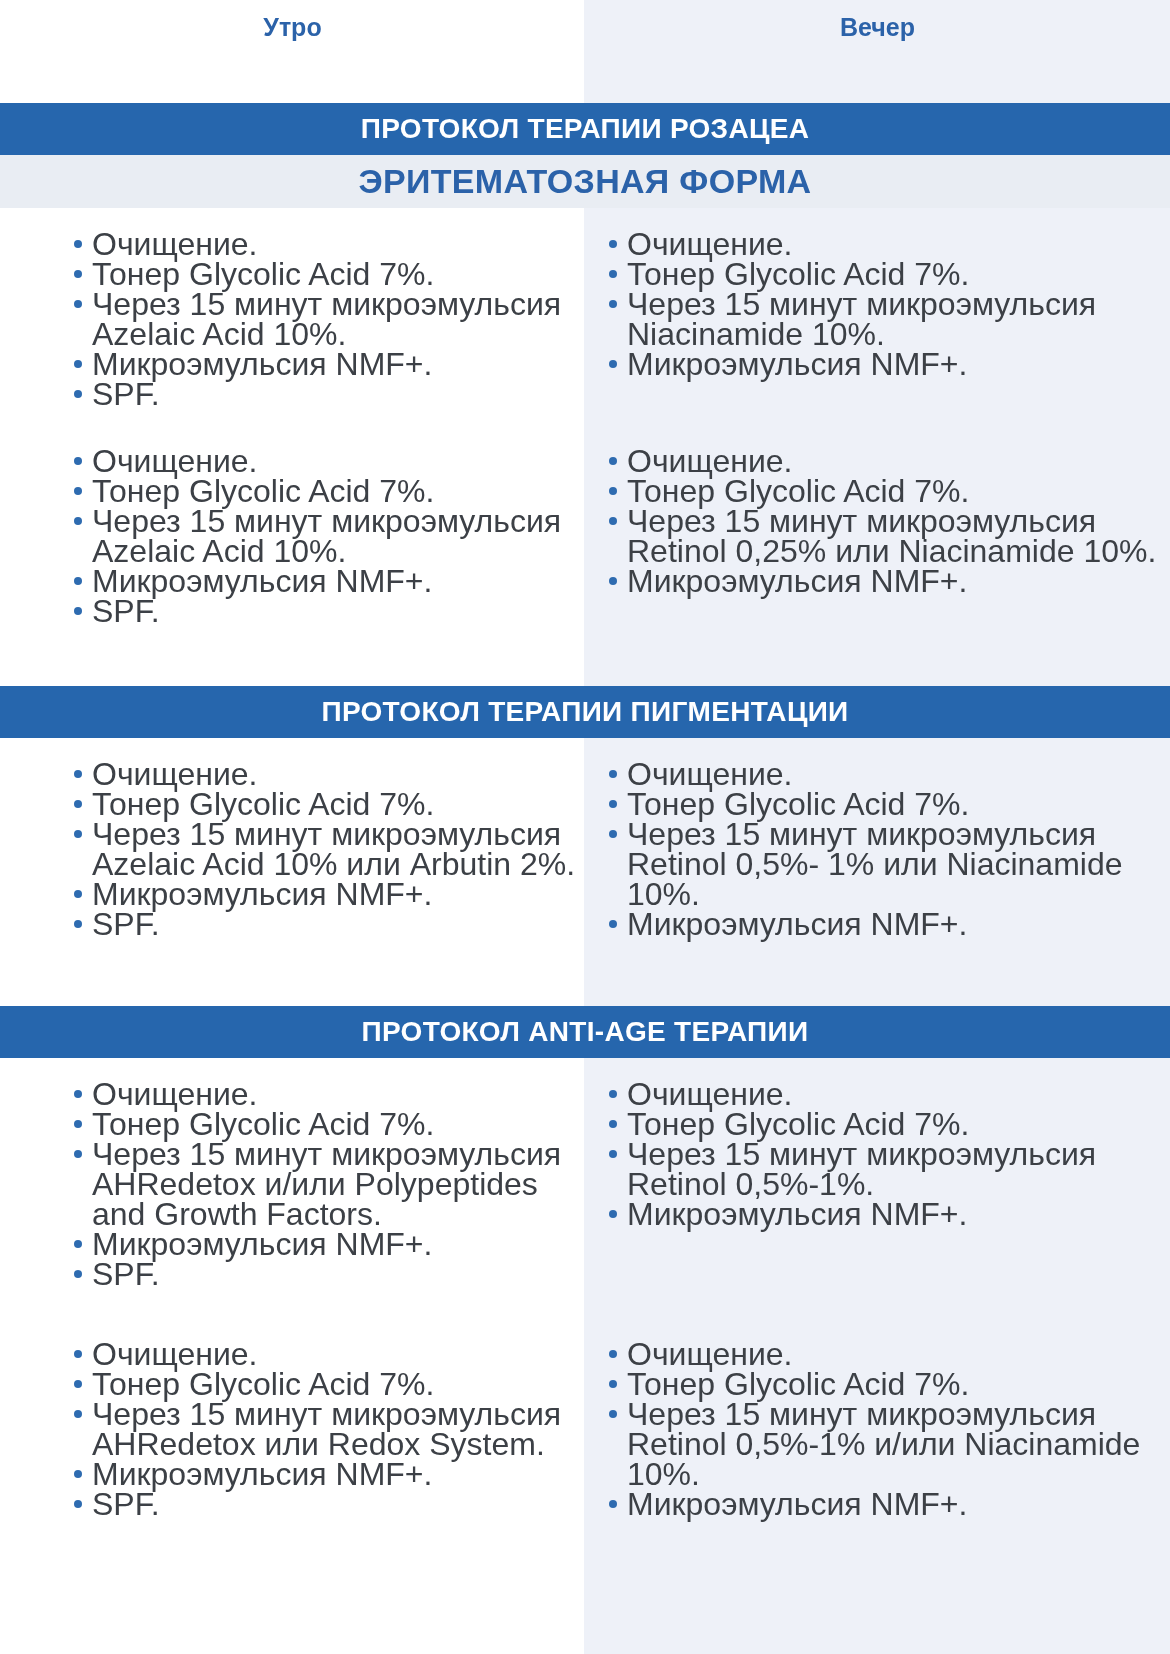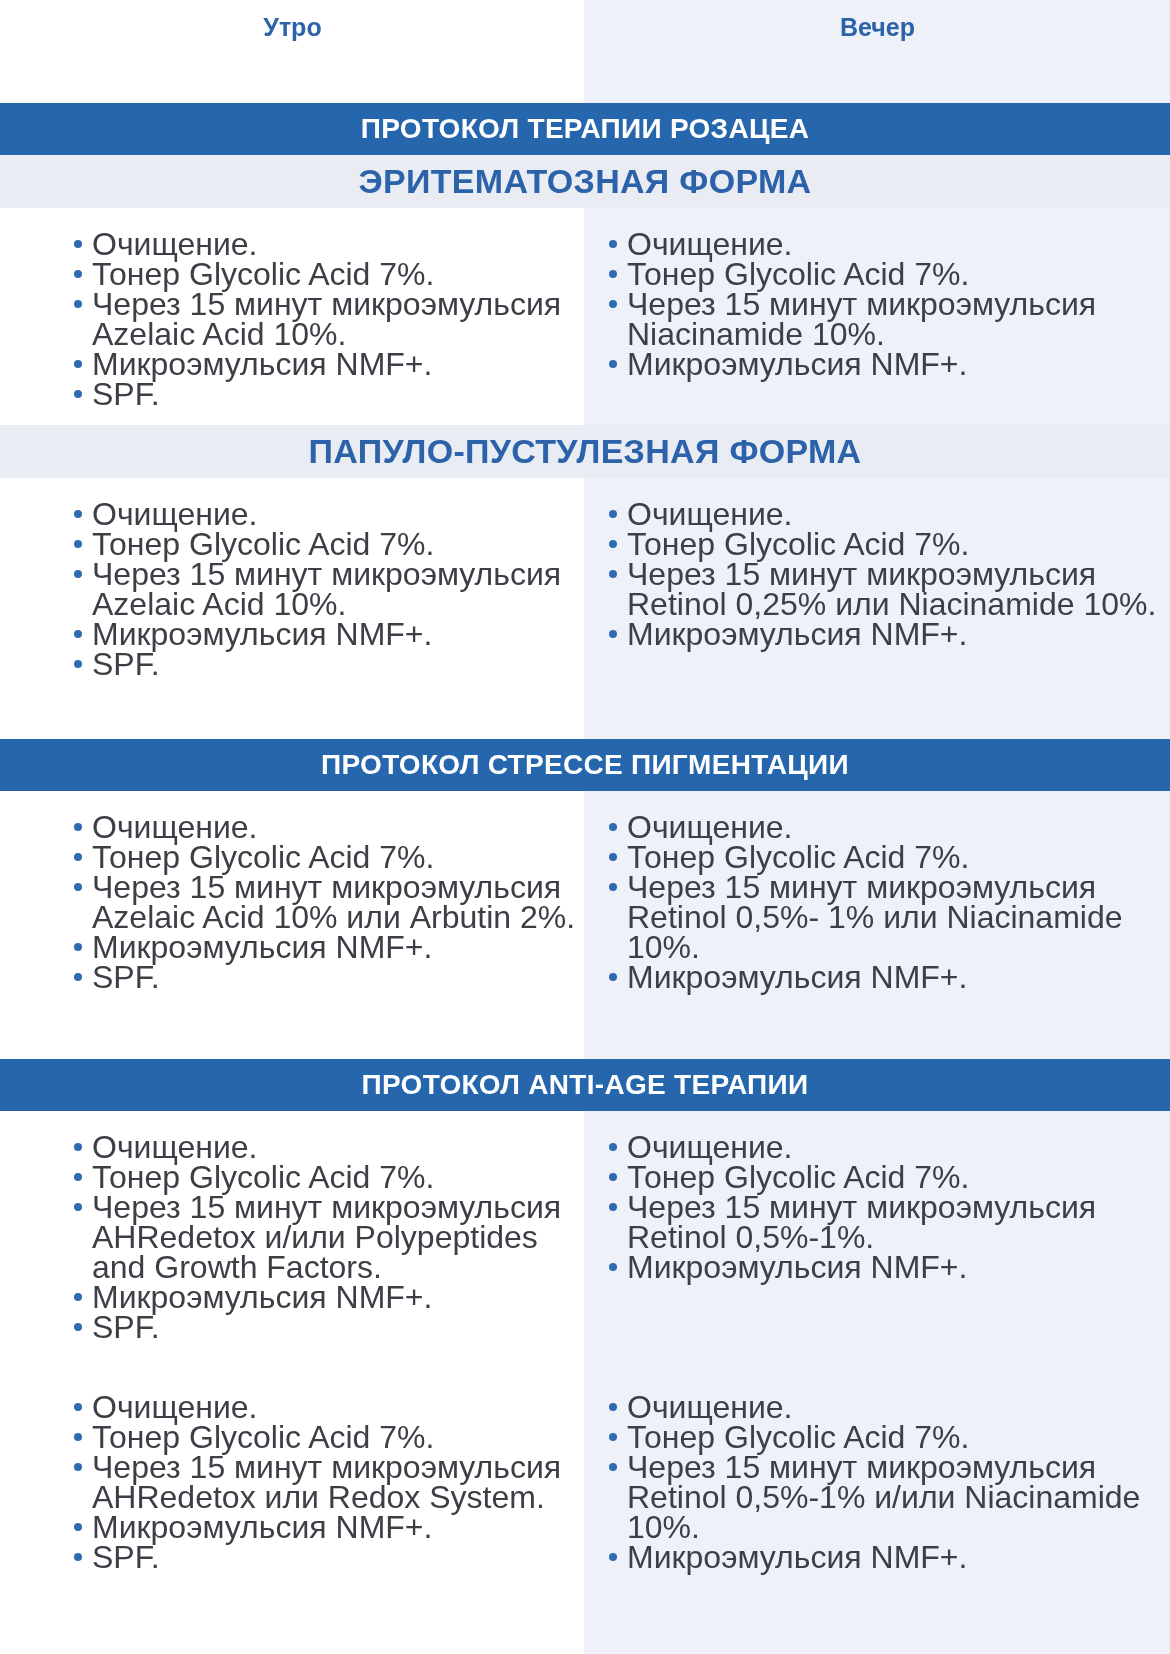--- a/index.html
+++ b/index.html
@@ -78,21 +78,20 @@
                 <div class="item-text">Через 15 минут микроэмульсия
 Niacinamide 10%.</div>
               </div>
               <div class="list-item">
                 <div class="dot"></div>
                 <div class="item-text">Микроэмульсия NMF+.</div>
               </div>
             </div>
           </div>
         </div>
-        <div class="subbanner">ПАПУЛО-ПУСТУЛЕЗНАЯ ФОРМА</div>
         <div class="row" style="height: 213px;">
           <div class="cell morning">
             <div class="list">
               <div class="list-item">
                 <div class="dot"></div>
                 <div class="item-text">Очищение.</div>
               </div>
               <div class="list-item">
                 <div class="dot"></div>
                 <div class="item-text">Тонер Glycolic Acid 7%.</div>
@@ -127,21 +126,21 @@
                 <div class="item-text">Через 15 минут микроэмульсия
 Retinol 0,25% или Niacinamide 10%.</div>
               </div>
               <div class="list-item">
                 <div class="dot"></div>
                 <div class="item-text">Микроэмульсия NMF+.</div>
               </div>
             </div>
           </div>
         </div>
-        <div class="banner">ПРОТОКОЛ СТРЕССЕ ПИГМЕНТАЦИИ</div>
+        <div class="banner">ПРОТОКОЛ ТЕРАПИИ ПИГМЕНТАЦИИ</div>
         <div class="row" style="height: 220px;">
           <div class="cell morning">
             <div class="list">
               <div class="list-item">
                 <div class="dot"></div>
                 <div class="item-text">Очищение.</div>
               </div>
               <div class="list-item">
                 <div class="dot"></div>
                 <div class="item-text">Тонер Glycolic Acid 7%.</div>

